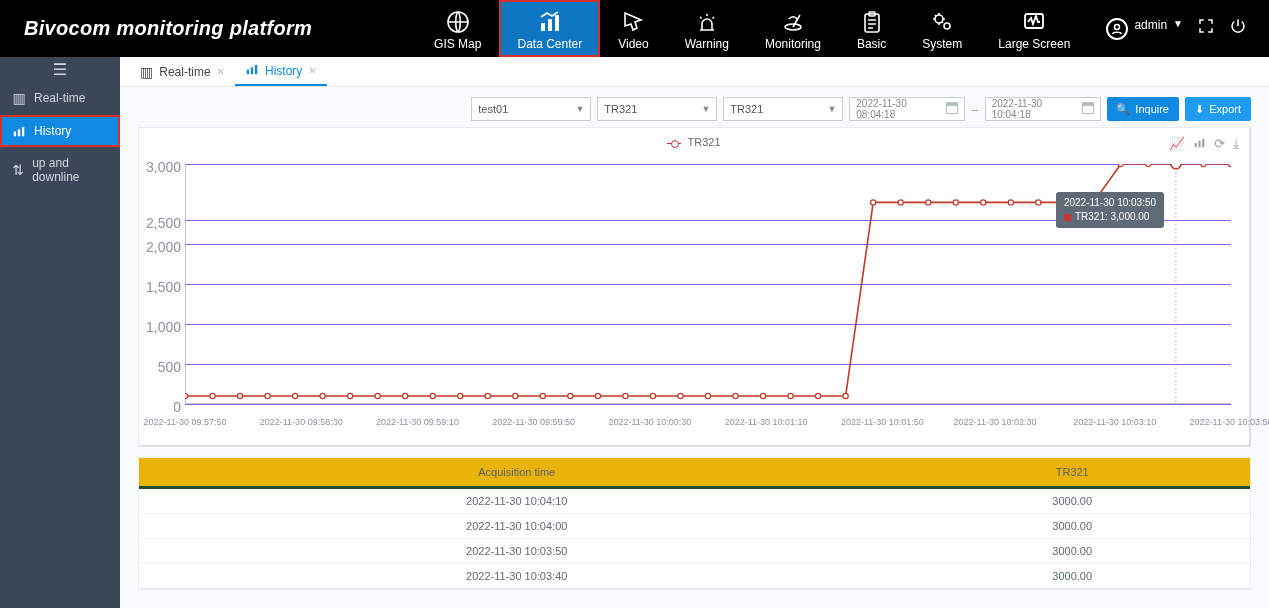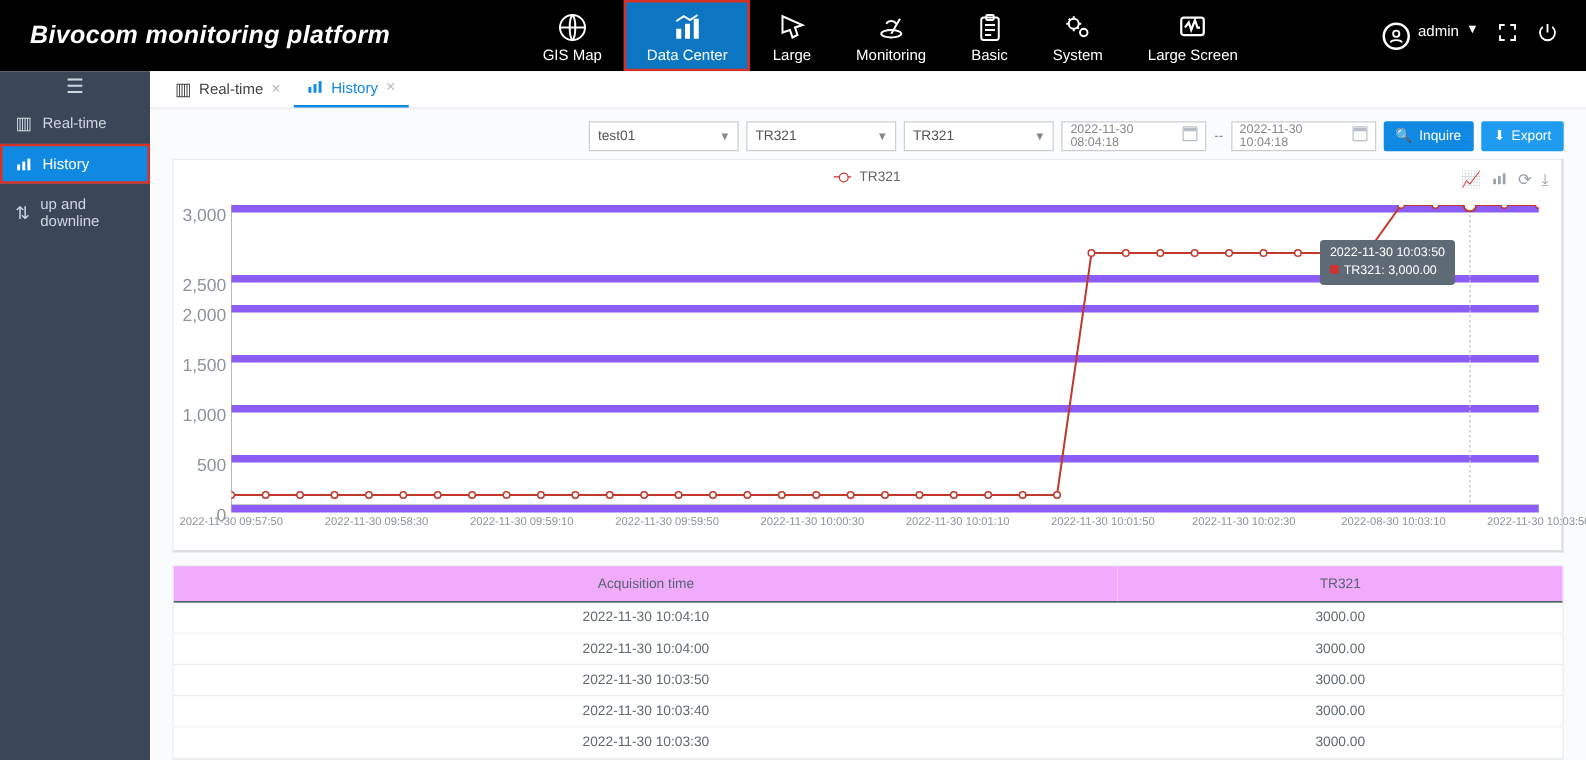--- a/index.html
+++ b/index.html
@@ -42,30 +42,30 @@
   .btn-blue2 { background: #1f9cf0; }
   .cal-ico::before { content: ""; display: inline-block; width: 10px; height: 10px; border: 1px solid #b7bdc6; border-radius: 1px; position: relative; box-shadow: inset 0 3px 0 #b7bdc6; }
   
   .chart-card { margin: 0 18px 10px; background: #fff; border: 1px solid #e9ecef; border-right: 2px solid #dcdfe3; border-bottom: 2px solid #dcdfe3; position: relative; height: 320px; }
   .legend { text-align: center; padding: 8px 0 4px; font-size: 11px; color: #666; }
   .legend .mk { display: inline-block; width: 14px; border-top: 1px solid #c33; position: relative; vertical-align: middle; margin-right: 6px; }
   .legend .mk::after { content: ""; position: absolute; left: 4px; top: -4px; width: 6px; height: 6px; border: 1px solid #c33; border-radius: 50%; background: #fff; }
   .chart-tools { position: absolute; right: 10px; top: 8px; display: flex; gap: 8px; color: #9aa1ab; }
   .chart-tools span { cursor: pointer; font-size: 13px; }
   .plot { position: absolute; left: 46px; right: 18px; top: 36px; bottom: 36px; }
-  .ygrid { position: absolute; left: 0; right: 0; border-top: 6px solid #8b5cf6; font-size: 14px; color: #8d939c; }
+  .ygrid { position: absolute; left: 0; right: 0; border-top: 1px solid #8b5cf6; font-size: 14px; color: #8d939c; }
   .ygrid span { position: absolute; left: -42px; top: -6px; width: 38px; text-align: right; }
   .xlabel { position: absolute; bottom: -18px; transform: translateX(-50%); font-size: 9px; color: #8d939c; white-space: nowrap; }
   .chart-svg { position: absolute; inset: 0; }
   .tooltip { position: absolute; background: #5f6a77; color: #fff; font-size: 10px; padding: 4px 8px; border-radius: 3px; line-height: 1.4; }
   .tooltip .dot { display: inline-block; width: 7px; height: 7px; background: #c33; border-radius: 1px; margin-right: 4px; vertical-align: middle; }
   
   .table-wrap { margin: 0 18px; border: 1px solid #e9ecef; }
   table { width: 100%; border-collapse: collapse; background: #fff; }
-  thead th { background: #f0abfc; border-bottom: 1px solid #14532d; font-weight: 400; color: #5a636e; font-size: 11px; padding: 8px 0; }
+  thead th { background: #eab308; border-bottom: 3px solid #14532d; font-weight: 400; color: #5a636e; font-size: 11px; padding: 8px 0; }
   tbody td { border-bottom: 1px solid #eef1f4; text-align: center; font-size: 11px; color: #616975; padding: 6px 0; }
 </style>
 </head>
 <body>
 
 <div class="topbar">
   <div class="brand">Bivocom monitoring platform</div>
   <div class="nav">
     <div class="nav-item">
       <span class="ico">
@@ -86,21 +86,29 @@
           </svg>
         </span>
       <span class="lbl">Data Center</span>
     </div>
     <div class="nav-item">
       <span class="ico">
           <svg width="24" height="24" viewBox="0 0 24 24" fill="none" stroke="#fff" stroke-width="1.6">
             <path d="M4 3l16 7-6 2 2 6-4 2-2-6-6 2z"></path>
           </svg>
         </span>
-      <span class="lbl">Large</span>
+      <span class="lbl">Video</span>
+    </div>
+    <div class="nav-item">
+      <span class="ico">
+          <svg width="24" height="24" viewBox="0 0 24 24" fill="none" stroke="#fff" stroke-width="1.6">
+            <path d="M7 20h10v-6a5 5 0 10-10 0v6zM5 20h14M12 4v2M5 7l1.5 1.5M19 7l-1.5 1.5"></path>
+          </svg>
+        </span>
+      <span class="lbl">Warning</span>
     </div>
     <div class="nav-item">
       <span class="ico">
           <svg width="24" height="24" viewBox="0 0 24 24" fill="none" stroke="#fff" stroke-width="1.6">
             <ellipse cx="12" cy="17" rx="8" ry="3"></ellipse>
             <path d="M12 17l7-12M8 9c2-3 6-3 8 0"></path>
           </svg>
         </span>
       <span class="lbl">Monitoring</span>
     </div>
@@ -266,21 +274,21 @@
             <span>3,000</span>
           </div>
           <div class="xlabel" style="left: 0px; margin-top: 20px;">2022-11-30 09:57:50</div>
           <div class="xlabel" style="left: 116.222px;">2022-11-30 09:58:30</div>
           <div class="xlabel" style="left: 232.444px;">2022-11-30 09:59:10</div>
           <div class="xlabel" style="left: 348.667px;">2022-11-30 09:59:50</div>
           <div class="xlabel" style="left: 464.889px;">2022-11-30 10:00:30</div>
           <div class="xlabel" style="left: 581.111px;">2022-11-30 10:01:10</div>
           <div class="xlabel" style="left: 697.333px;">2022-11-30 10:01:50</div>
           <div class="xlabel" style="left: 810px;">2022-11-30 10:02:30</div>
-          <div class="xlabel" style="left: 929.778px;">2022-08-30 10:03:10</div>
+          <div class="xlabel" style="left: 929.778px;">2022-11-30 10:03:10</div>
           <div class="xlabel" style="left: 1046px;">2022-11-30 10:03:50</div>
           <svg class="chart-svg" width="1046" height="240">
             <line x1="0" y1="0" x2="0" y2="240" stroke="#8d939c"></line>
             <line x1="0" y1="240" x2="1046" y2="240" stroke="#8d939c"></line>
             <path d="M0.0 232.0 L27.5 232.0 L55.1 232.0 L82.6 232.0 L110.1 232.0 L137.6 232.0 L165.2 232.0 L192.7 232.0 L220.2 232.0 L247.7 232.0 L275.3 232.0 L302.8 232.0 L330.3 232.0 L357.8 232.0 L385.4 232.0 L412.9 232.0 L440.4 232.0 L467.9 232.0 L495.5 232.0 L523.0 232.0 L550.5 232.0 L578.1 232.0 L605.6 232.0 L633.1 232.0 L660.6 232.0 L688.2 38.4 L715.7 38.4 L743.2 38.4 L770.7 38.4 L798.3 38.4 L825.8 38.4 L853.3 38.4 L880.8 38.4 L908.4 38.4 L935.9 0.0 L963.4 0.0 L990.9 0.0 L1018.5 0.0 L1046.0 0.0" fill="none" stroke="#c0392b" stroke-width="1.6"></path>
             <circle cx="0" cy="232" r="2.6" fill="#fff" stroke="#c0392b" stroke-width="1.2"></circle>
             <circle cx="27.52631578947368" cy="232" r="2.6" fill="#fff" stroke="#c0392b" stroke-width="1.2"></circle>
             <circle cx="55.05263157894736" cy="232" r="2.6" fill="#fff" stroke="#c0392b" stroke-width="1.2"></circle>
             <circle cx="82.57894736842105" cy="232" r="2.6" fill="#fff" stroke="#c0392b" stroke-width="1.2"></circle>
             <circle cx="110.10526315789473" cy="232" r="2.6" fill="#fff" stroke="#c0392b" stroke-width="1.2"></circle>
@@ -350,21 +358,17 @@
               <td>3000.00</td>
             </tr>
             <tr>
               <td>2022-11-30 10:03:50</td>
               <td>3000.00</td>
             </tr>
             <tr>
               <td>2022-11-30 10:03:40</td>
               <td>3000.00</td>
             </tr>
-            <tr>
-              <td>2022-11-30 10:03:30</td>
-              <td>3000.00</td>
-            </tr>
           </tbody>
       </table>
     </div>
   </div>
 </div>
 
 </body></html>

